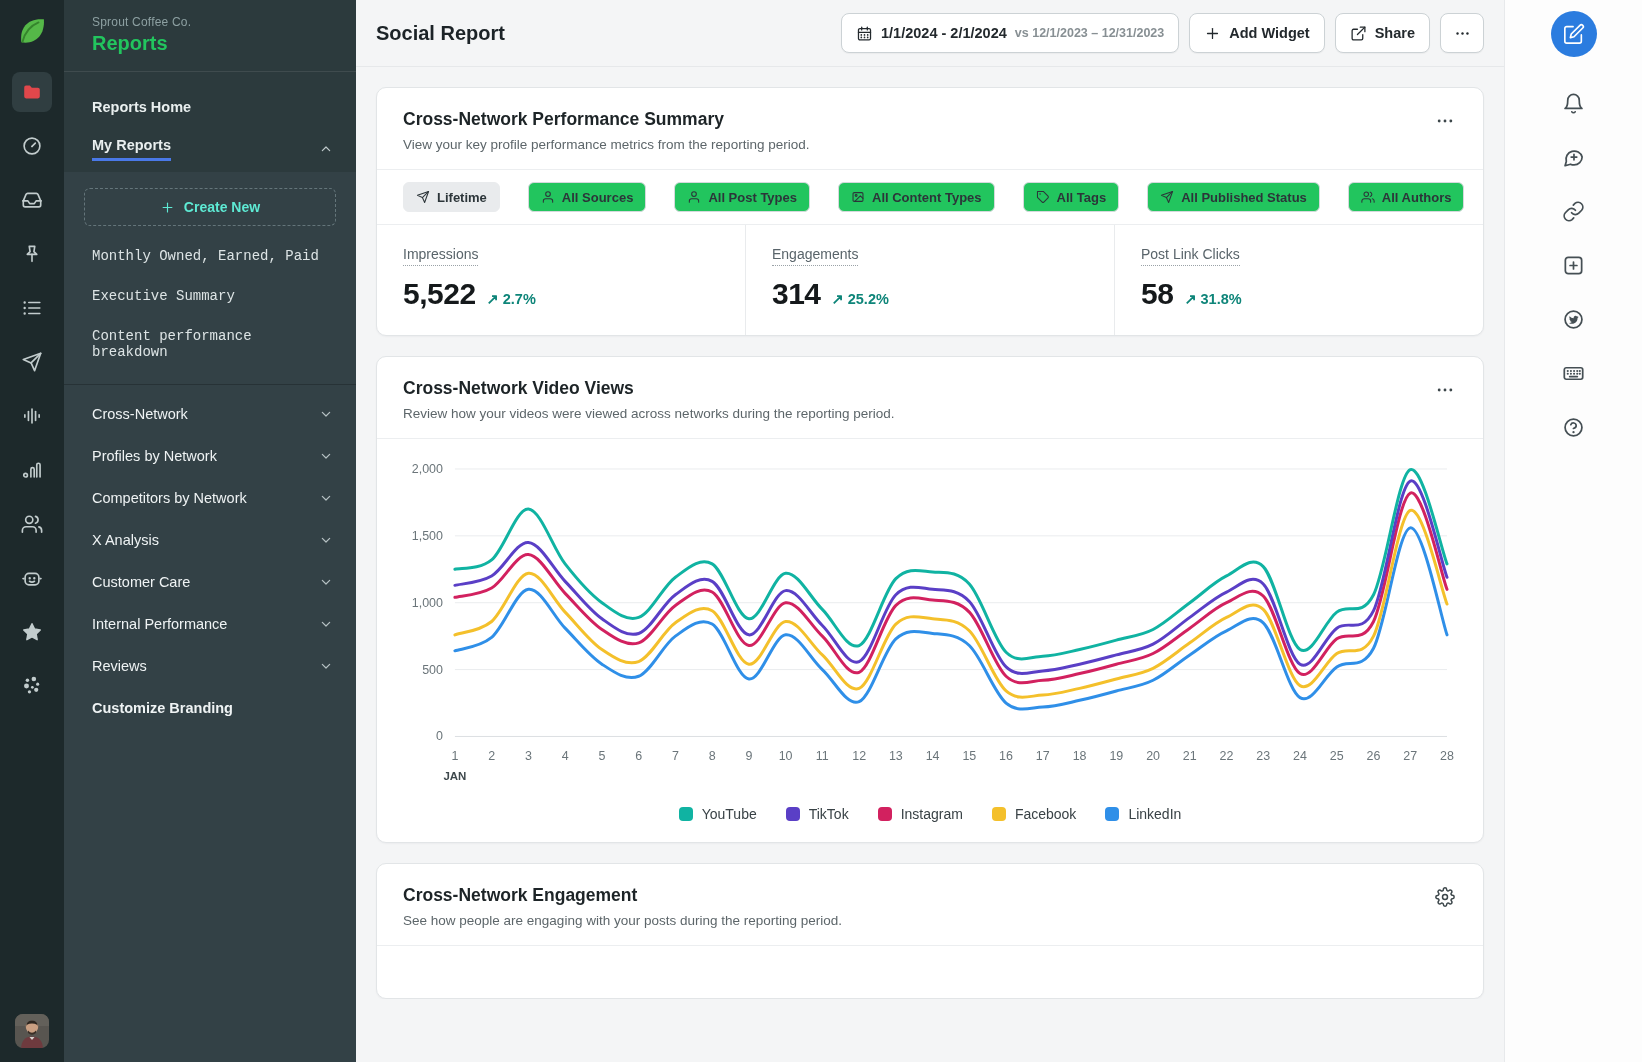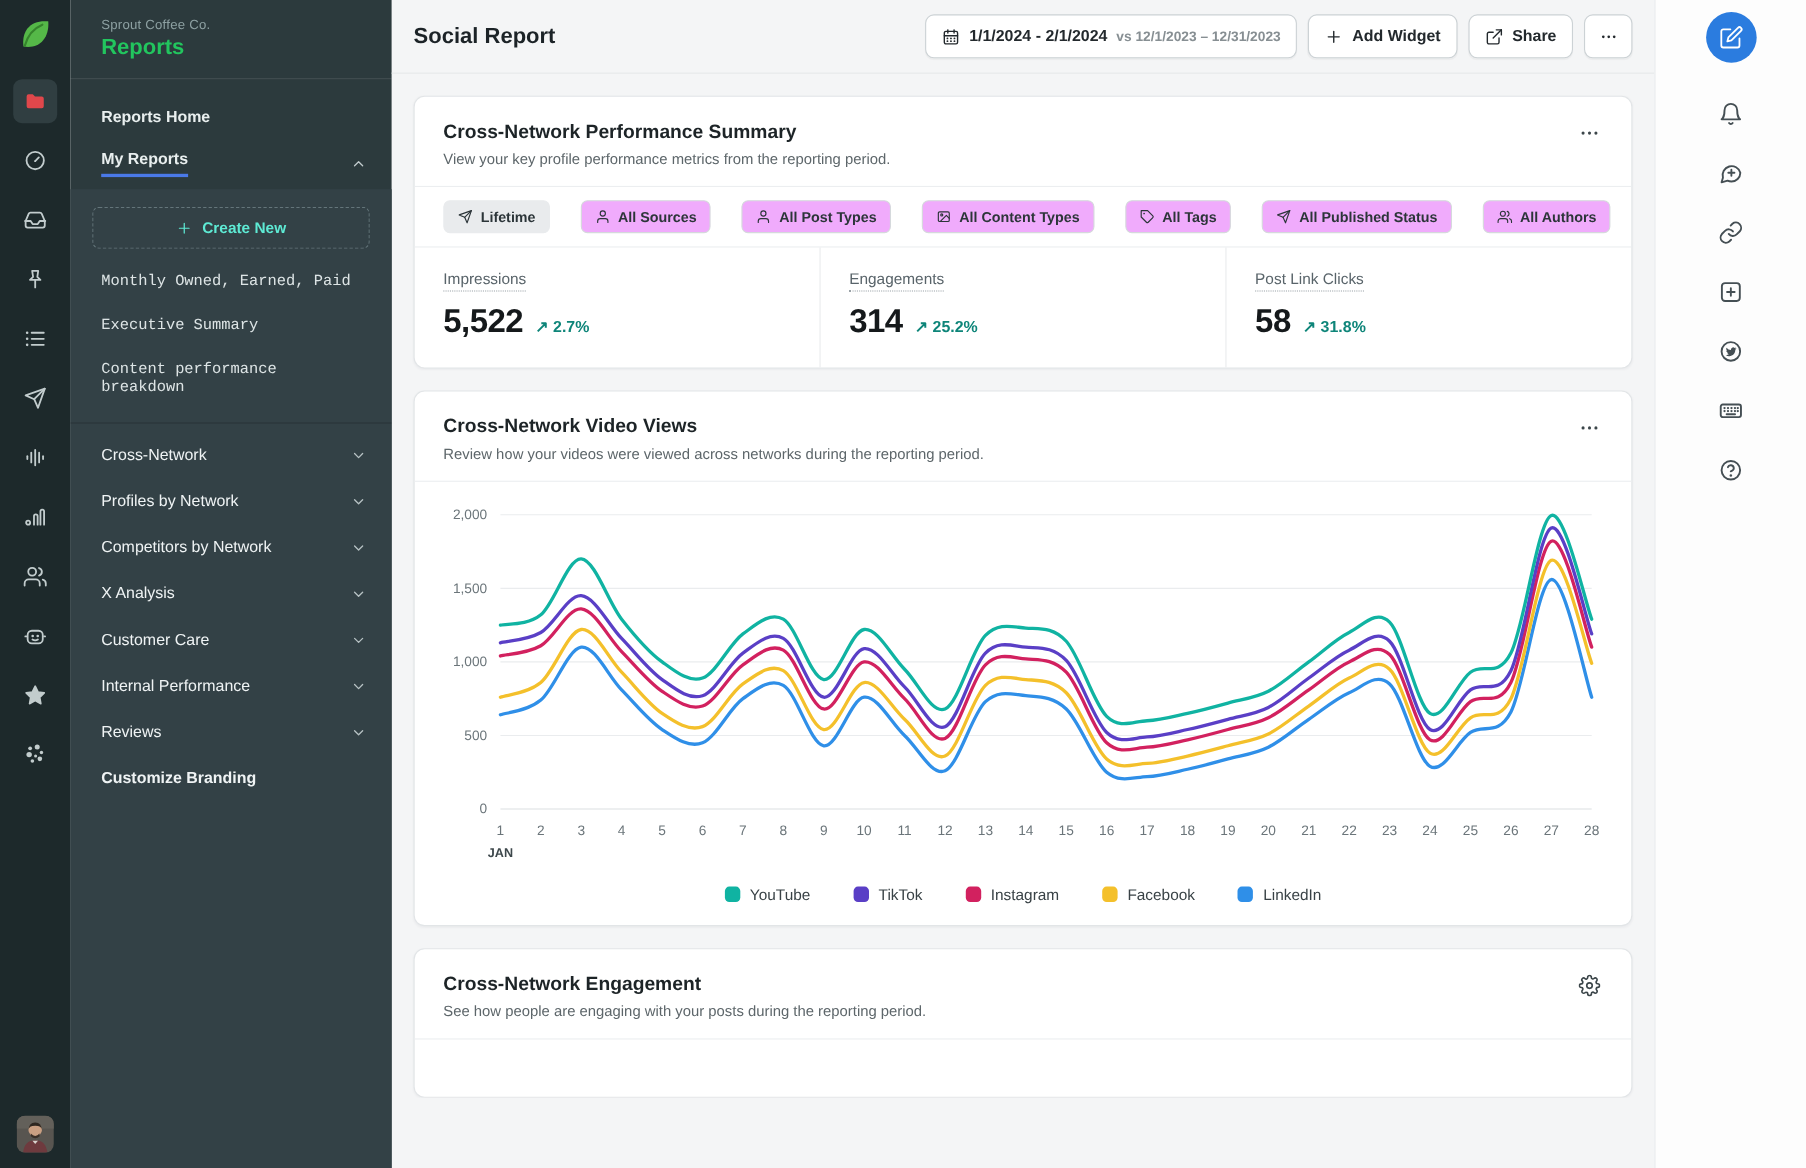--- a/index.html
+++ b/index.html
@@ -47,34 +47,34 @@
   .content { padding:20px 20px 0; display:flex; flex-direction:column; gap:20px; overflow:hidden; }
   .card { background:#fff; border:1px solid #e2e5e7; border-radius:10px; box-shadow:0 1px 2px rgba(20,30,40,.04); }
   .card-head { padding:21px 26px 17px; position:relative; }
   .card-title { font-size:17.5px; font-weight:bold; color:#1d2427; }
   .card-sub { margin-top:7px; font-size:13.5px; color:#5d666a; }
   .card-menu { position:absolute; top:20px; right:22px; width:32px; height:26px; display:grid; place-items:center; color:#3c464a; cursor:pointer; }
   .card-menu svg { width:20px; height:20px; }
   .hdiv { height:1px; background:#eceef0; }
 
   .chip-row { display:flex; align-items:center; gap:28px; padding:12px 26px; }
-  .chip { height:30px; display:flex; align-items:center; gap:7px; padding:0 12px; border:1px solid #d5d9dc; border-radius:6px; background:#f0abfc; font-size:13px; font-weight:bold; color:#2c3539; cursor:pointer; white-space:nowrap; }
+  .chip { height:30px; display:flex; align-items:center; gap:7px; padding:0 12px; border:1px solid #d5d9dc; border-radius:6px; background:#22c55e; font-size:13px; font-weight:bold; color:#2c3539; cursor:pointer; white-space:nowrap; }
   .chip.active { background:#e9ebed; border-color:#e9ebed; }
   .chip svg { width:14px; height:14px; }
 
   .metrics-row { display:flex; }
   .metric { flex:1; padding:20px 26px 24px; }
   .metric + .metric { border-left:1px solid #e9ebed; }
   .metric-label { display:inline-block; font-size:14px; color:#59646a; padding-bottom:3px; border-bottom:1px dotted #9aa2a7; cursor:pointer; }
   .metric-value-row { margin-top:11px; display:flex; align-items:baseline; gap:11px; }
   .metric-value { font-size:30px; font-weight:bold; color:#15191b; letter-spacing:-.5px; }
   .metric-delta { font-size:14.5px; font-weight:bold; }
 
   .chart-wrap { padding:16px 26px 0; }
-  .legend-row { display:flex; justify-content:center; align-items:flex-end; gap:39px; padding:12px 0 20px; }
+  .legend-row { display:flex; justify-content:center; align-items:flex-end; gap:29px; padding:12px 0 20px; }
   .legend-item { display:flex; align-items:center; gap:9px; font-size:14px; color:#394246; cursor:pointer; }
   .legend-swatch { width:14px; height:14px; border-radius:4px; }
 
   .engage-body { height:52px; }
 
   
   .right-rail { width:138px; background:#fdfdfd; border-left:1px solid #e7e9eb; display:flex; flex-direction:column; align-items:center; padding-top:11px; flex-shrink:0; }
   .compose-btn { width:46px; height:46px; border-radius:50%; background:#2b7cdf; color:#fff; display:grid; place-items:center; cursor:pointer; margin-bottom:26px; }
   .compose-btn svg { width:22px; height:22px; }
   .rr-btn { width:40px; height:40px; display:grid; place-items:center; color:#454f54; cursor:pointer; margin-bottom:14px; }

